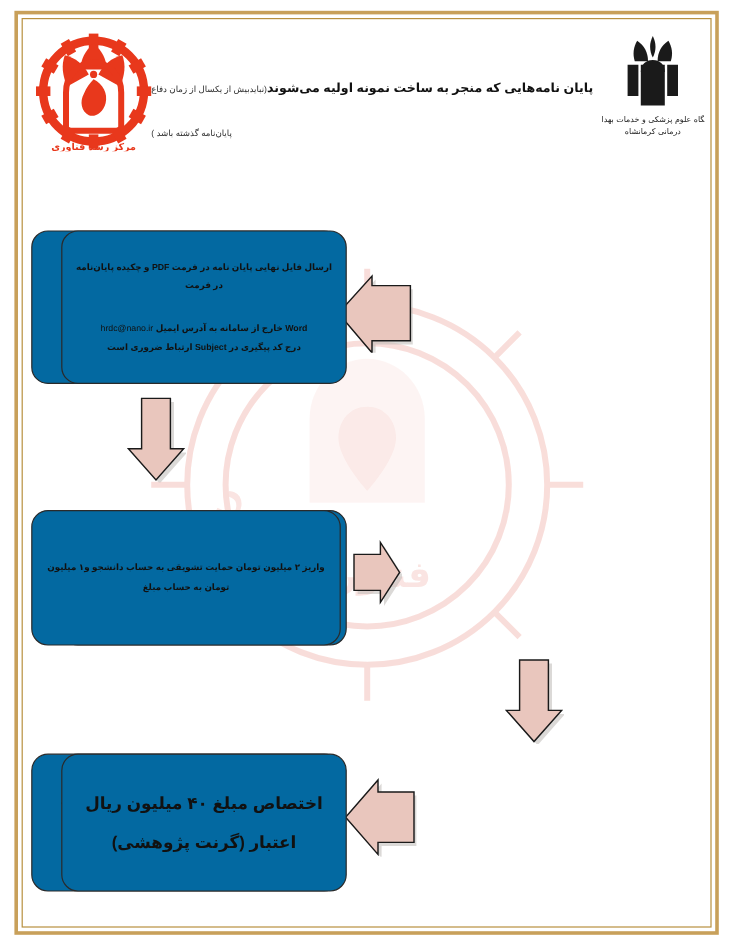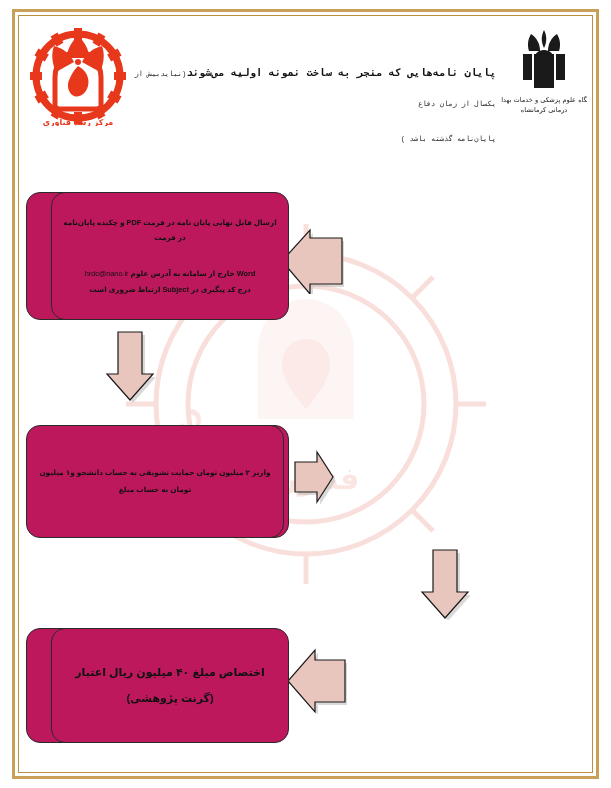--- a/index.html
+++ b/index.html
@@ -75,24 +75,23 @@
     right: 2px;
     top: 4px;
     width: 86px;
     height: 92px;
   }
   .title-wrap {
     position: absolute;
     left: 104px;
     top: 38px;
     width: 370px;
-    text-align: right;
+    text-align: left;
     direction: rtl;
     line-height: 1.85;
-    font-family: Liberation Mono, monospace;
   }
   .title-main {
     font-size: 10.5px;
     font-weight: bold;
     color: #111111;
     letter-spacing: 0px;
   }
   .title-paren {
     font-size: 7.2px;
     font-weight: normal;
@@ -113,21 +112,21 @@
     width: 611px;
     height: 788px;
     z-index: 3;
   }
 
   .node {
     position: absolute;
     box-sizing: border-box;
     border: 1px solid #2a2a2a;
     border-radius: 14px;
-    background: #be185d;
+    background: #0369a1;
     display: flex;
     align-items: center;
     justify-content: flex-start;
     direction: rtl;
     text-align: center;
     padding: 6px 10px;
   }
   .node-text {
     font-size: 7.3px;
     font-weight: bold;
@@ -136,21 +135,21 @@
     width: 100%;
   }
   .node-text .ltr {
     direction: ltr;
     unicode-bidi: embed;
     display: inline-block;
     font-weight: normal;
     margin-top: 20px;
   }
   .node-text .big {
-    font-size: 11px;
+    font-size: 14px;
   }
 
   
   #node-1 { right: 327px; top: 192px; width: 258px; height: 128px; }
   #node-2 { left: 51px;  top: 192px; width: 238px; height: 128px; }
   #node-3 { left: 51px;  top: 425px; width: 238px; height: 113px; }
   #node-4 { right: 327px; top: 425px; width: 258px; height: 113px; }
   #node-5 { right: 327px; top: 628px; width: 258px; height: 115px; }
   #node-6 { left: 51px;  top: 628px; width: 238px; height: 115px; }
 
@@ -302,21 +301,21 @@
           <span class="ltr">http://irannano.org/hrdc</span>
           &nbsp;<span>از طریق سامانه</span>
         </div>
       </div>
     </div>
 
     <div class="node" id="node-2">
       <div class="node-text">
         <div>ارسال فایل نهایی پایان نامه در فرمت PDF و چکیده پایان‌نامه در فرمت</div>
         <div>
-          <span>Word خارج از سامانه به آدرس علوم</span>
+          <span>Word خارج از سامانه به آدرس ایمیل</span>
           <span class="ltr">hrdc@nano.ir</span>
         </div>
         <div>درج کد پیگیری در Subject ارتباط ضروری است</div>
       </div>
     </div>
 
     <div class="node" id="node-3">
       <div class="node-text">
         <div>بررسی مستندات</div>
         <div>تایید ارتباط میان موضوع پایان‌نامه و نمونه اولیه</div>

